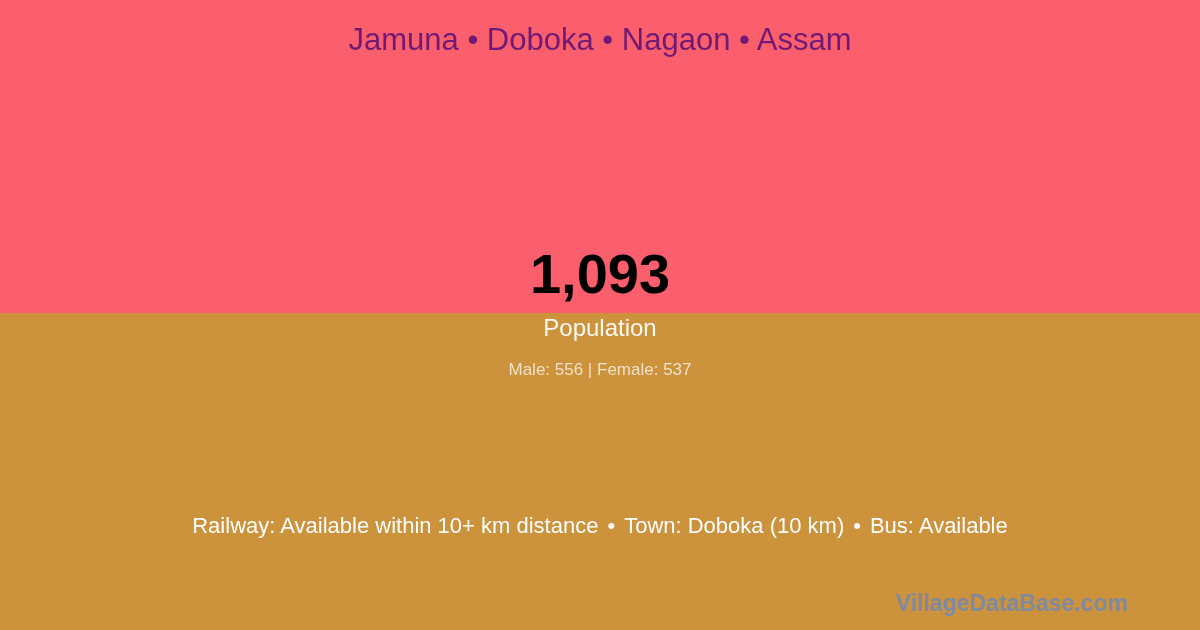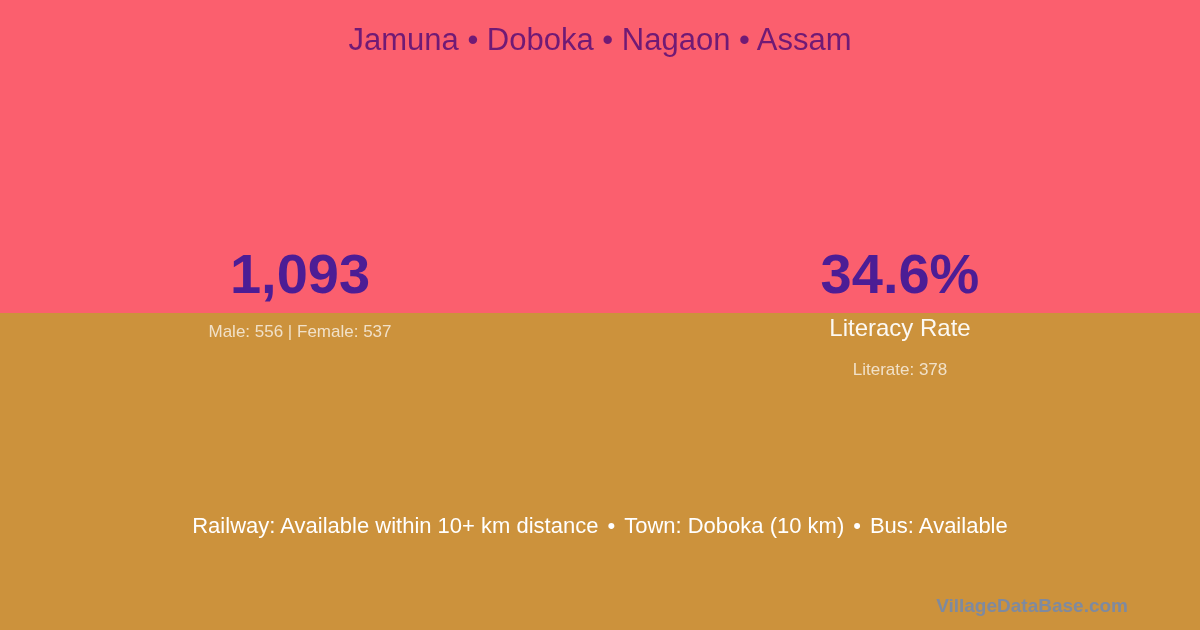--- a/index.html
+++ b/index.html
@@ -82,21 +82,21 @@
   }
 
   .stat-block {
     flex:1 1 33.3333%;
     text-align:center;
   }
 
   .stat-value {
     font-size:56px;
     font-weight:bold;
-    color:#4c1d95;
+    color:#000000;
     line-height:1;
     letter-spacing:0px;
     white-space:nowrap;
     text-align:center;
   }
 
   .stat-label {
     font-size:24px;
     font-weight:normal;
     color:rgba(255,255,255,0.94);
@@ -131,21 +131,21 @@
   .amenity-sep {
     padding:0 9px;
     color:#ffffff;
   }
 
   
   #brand {
     position:absolute;
     right:72px;
     bottom:15px;
-    font-size:19px;
+    font-size:23px;
     font-weight:bold;
     color:#7e8aa0;
     line-height:1;
     letter-spacing:0px;
     white-space:nowrap;
     z-index:3;
   }
 </style>
 </head>
 <body>
@@ -156,29 +156,25 @@
   <div id="band-bottom"></div>
 
   <div id="header">
     <div id="subtitle">Jamuna • Doboka • Nagaon • Assam</div>
   </div>
 
   <div id="stats-row">
 
     <div class="stat-block">
       <div class="stat-value">1,093</div>
+      <div class="stat-label">Population</div>
       <div class="stat-sub">Male: 556 | Female: 537</div>
     </div>
 
 
-    <div class="stat-block">
-      <div class="stat-value">34.6%</div>
-      <div class="stat-label">Literacy Rate</div>
-      <div class="stat-sub">Literate: 378</div>
-    </div>
 
   </div>
 
   <div id="amenities"><span>Railway: Available within 10+ km distance</span><span class="amenity-sep">•</span><span>Town: Doboka (10 km)</span><span class="amenity-sep">•</span><span>Bus: Available</span></div>
 
   <div id="brand">VillageDataBase.com</div>
 
 </div>
 
 </body></html>

